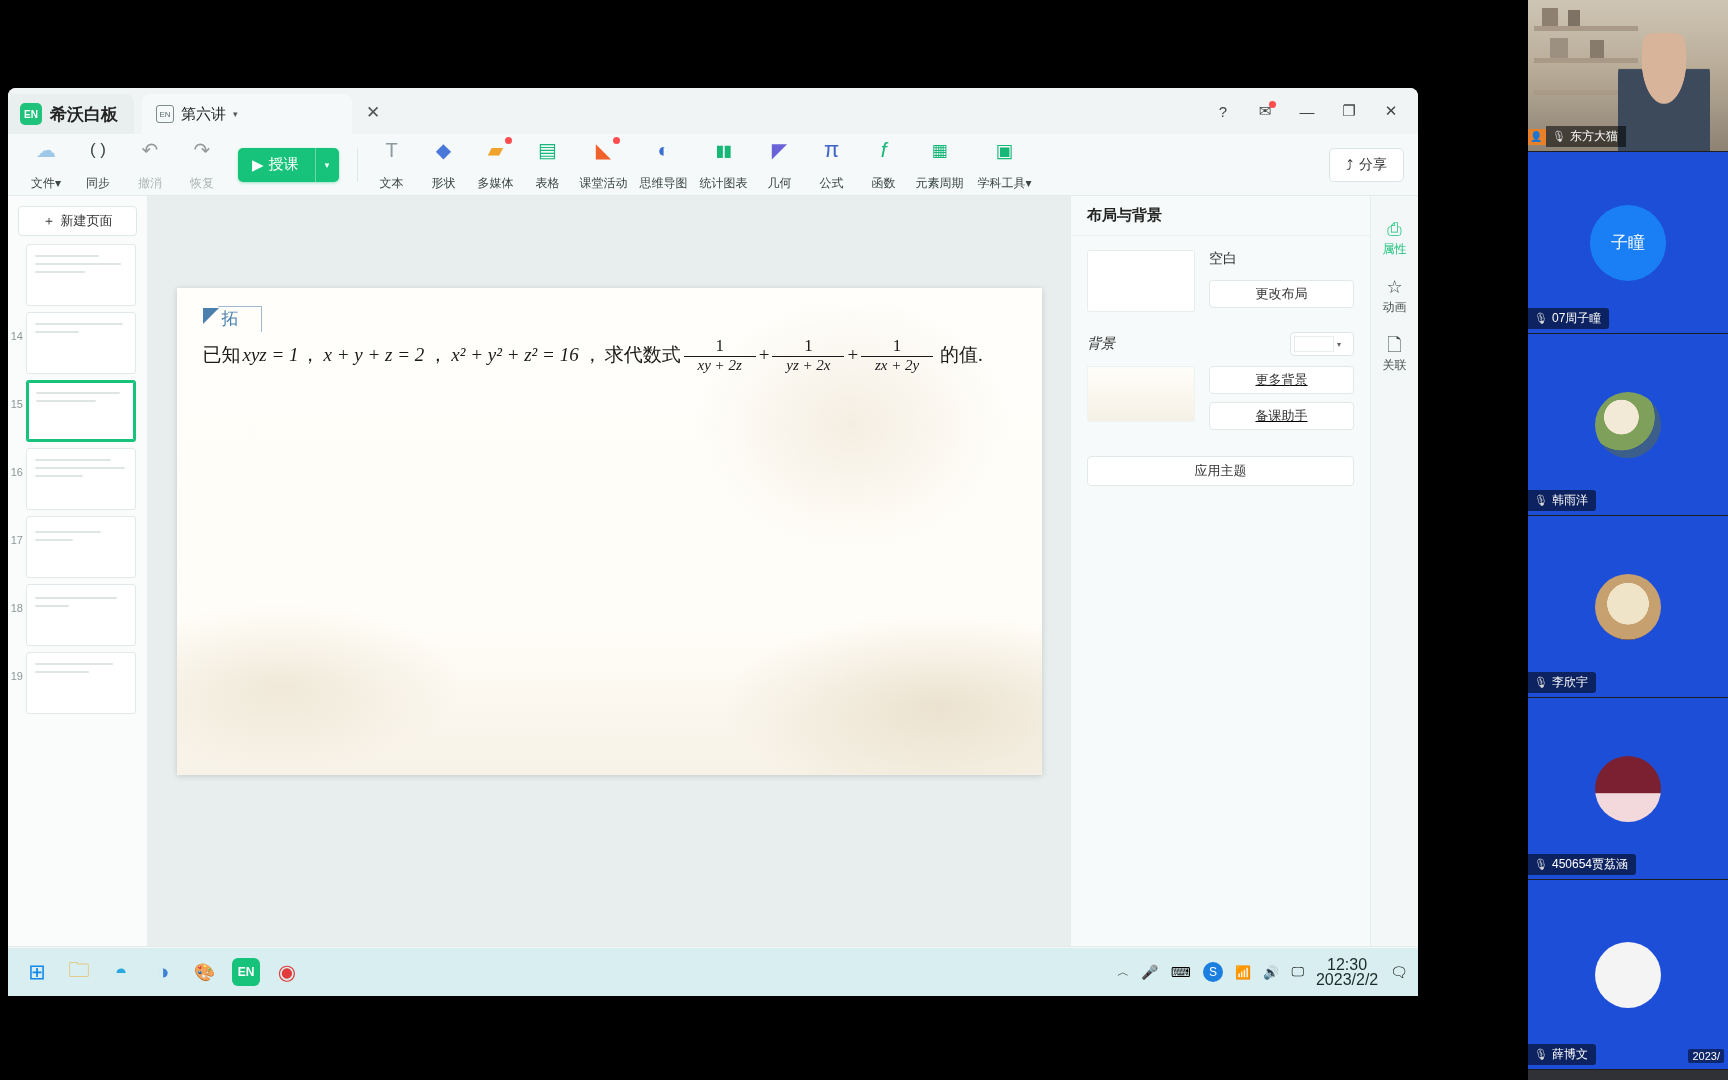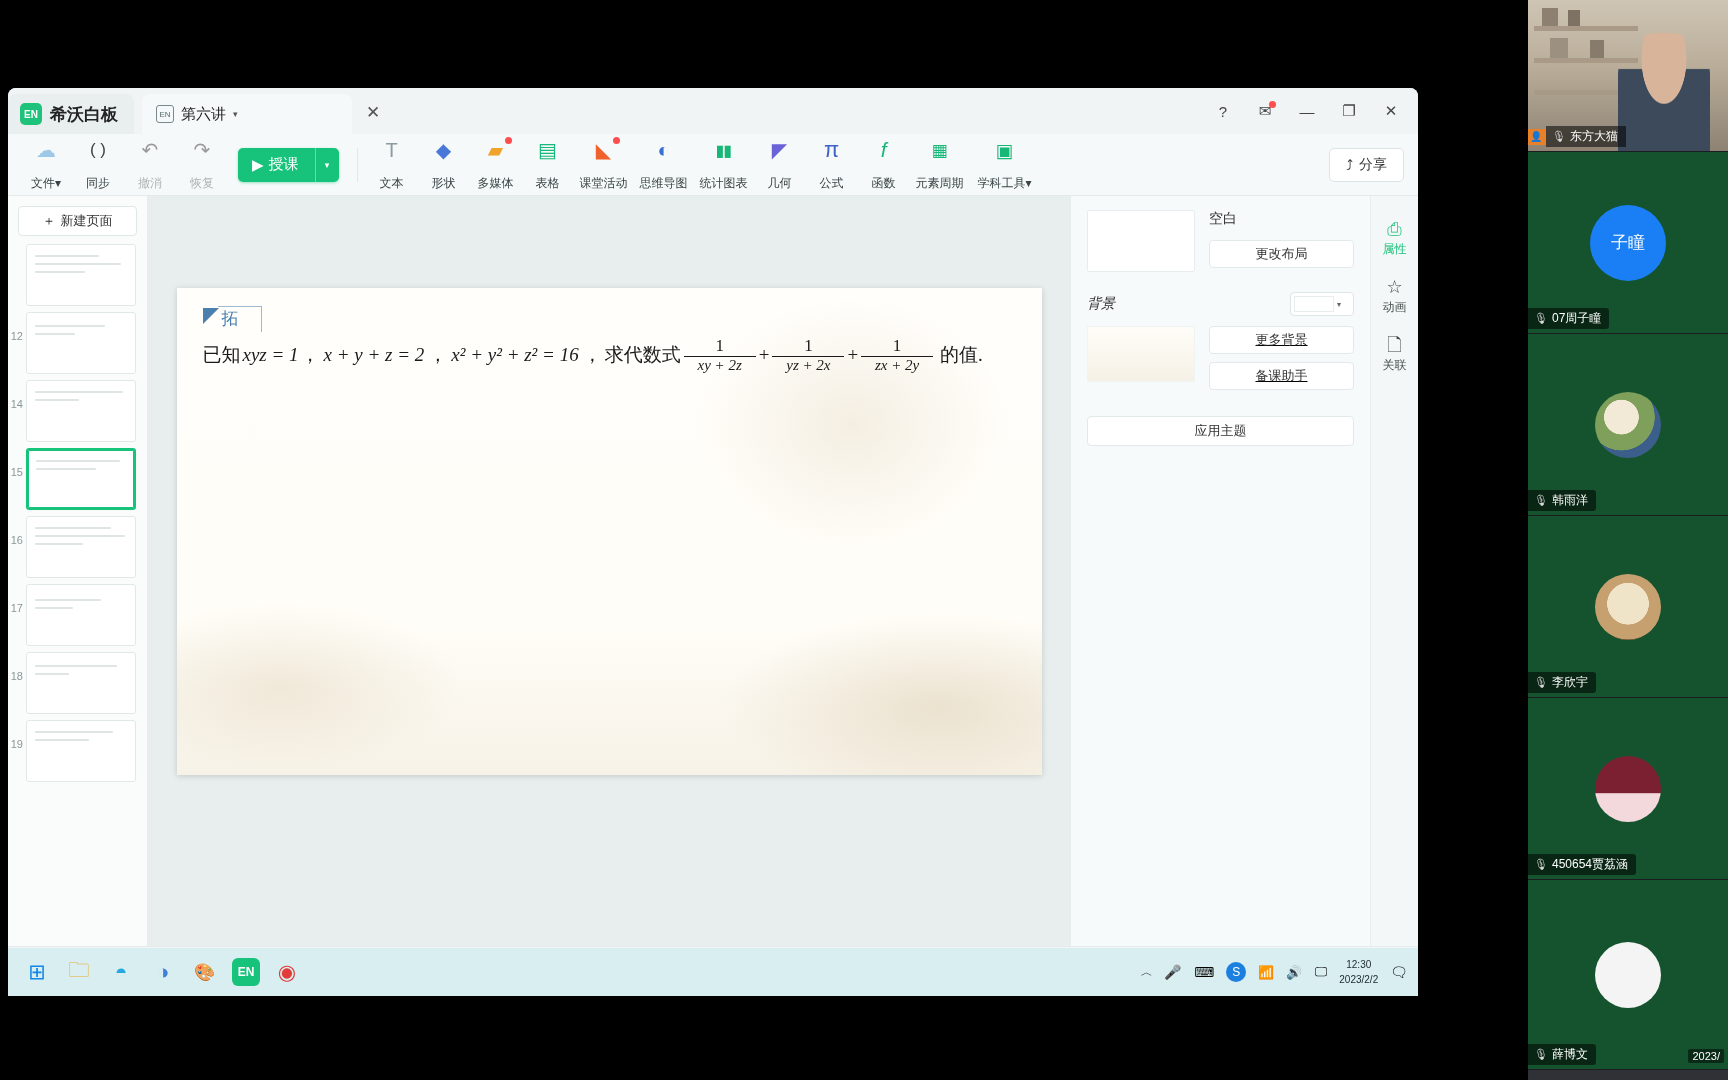--- a/index.html
+++ b/index.html
@@ -197,27 +197,27 @@
   .new-badge {
     background:#17c37b;color:#fff;font-size:10px;border-radius:8px;padding:1px 6px; margin-left:3px;
   }
   .tb-strip {
     position:absolute; left:8px; top:948px; width:1410px; height:48px;
     background:#d9eef0; display:flex; align-items:center; padding:0 8px;
   }
   .tb-ic { width:42px;height:40px;display:flex;align-items:center;justify-content:center;
            font-size:21px; cursor:pointer; border-radius:4px;}
   .tray { position:absolute; right:10px; top:0; height:48px; display:flex; align-items:center; gap:12px; }
-  .clock { font-size:10px; color:#1b2a2a; text-align:center; line-height:15px; cursor:pointer;}
+  .clock { font-size:16px; color:#1b2a2a; text-align:center; line-height:15px; cursor:pointer;}
 
   
   .video-panel {
     position:absolute; right:0; top:0; width:200px; height:1080px; background:#2f3136;
   }
-  .vcell { position:relative; width:200px; border-bottom:1px solid #1b1d20; background:#14532d; overflow:hidden; }
+  .vcell { position:relative; width:200px; border-bottom:1px solid #1b1d20; background:#1d4ed8; overflow:hidden; }
   .vname {
     position:absolute; left:0; bottom:4px;
     display:flex; align-items:center; gap:4px;
     background:rgba(0,0,0,.55); color:#fff; font-size:12px;
     padding:2px 8px 2px 6px; border-radius:0 3px 3px 0; white-space:nowrap;
   }
   .mic { font-size:11px; color:#d9d9d9; }
   .avatar-circ {
     position:absolute; left:50%; top:50%; transform:translate(-50%,-50%);
     border-radius:50%; display:flex;align-items:center;justify-content:center;
@@ -370,27 +370,20 @@
           <span>＋</span>
           <span>新建页面</span>
         </div>
         <div class="thumbs">
           <div class="thumb-row">
             <div class="thumb-num"></div>
             <div class="thumb">
               <div class="ln" style="left:8px;top:10px;width:64px"></div>
               <div class="ln" style="left:8px;top:18px;width:86px"></div>
               <div class="ln" style="left:8px;top:26px;width:50px"></div>
-            </div>
-          </div>
-          <div class="thumb-row">
-            <div class="thumb-num">12</div>
-            <div class="thumb">
-              <div class="ln" style="left:8px;top:12px;width:70px"></div>
-              <div class="ln" style="left:8px;top:20px;width:40px"></div>
             </div>
           </div>
           <div class="thumb-row">
             <div class="thumb-num">14</div>
             <div class="thumb">
               <div class="ln" style="left:8px;top:10px;width:88px"></div>
               <div class="ln" style="left:8px;top:18px;width:44px"></div>
             </div>
           </div>
           <div class="thumb-row">
@@ -465,20 +458,21 @@
                 <span class="bar"></span>
                 <span class="den">zx + 2y</span>
               </span>
               <span style="margin-left:4px">的值.</span>
             </div>
           </div>
         </div>
       </div>
 
       <div class="prop-panel">
+        <div class="prop-head">布局与背景</div>
         <div class="prop-row">
           <div class="layout-prev"></div>
           <div class="prop-col">
             <div class="prop-label">空白</div>
             <div class="panel-btn">更改布局</div>
           </div>
         </div>
         <div class="bg-row">
           <div class="bg-lab">背景</div>
           <div class="color-swatch">

